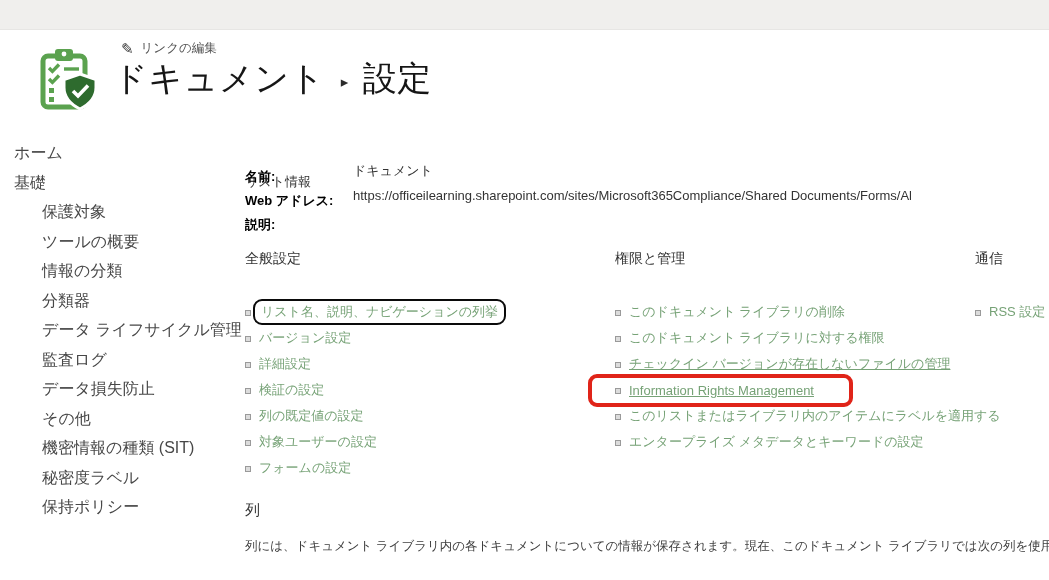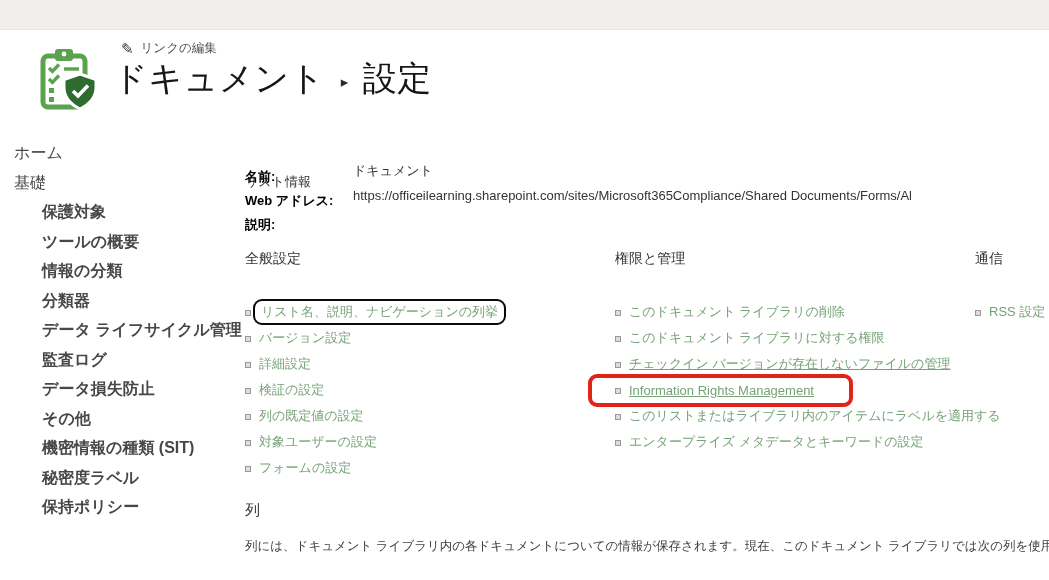--- a/index.html
+++ b/index.html
@@ -29,21 +29,21 @@
     font-size:34px; color:#161616; font-weight:400;
     display:flex; align-items:center; letter-spacing:0.5px;
   }
   .page-title .sep { font-size:15px; color:#2b2b2b; margin:6px 14px 0 16px; }
   
   .sidebar { position:absolute; left:14px; top:139px; width:215px; }
   .nav-item {
     height:29.5px; display:flex; align-items:center;
     font-size:16px; color:#474747; cursor:pointer; white-space:nowrap;
   }
-  .nav-item.indent { padding-left:28px;font-weight:bold; }
+  .nav-item.indent { padding-left:28px; }
   
   .listinfo-title { position:absolute; left:245px; top:134px; font-size:13px; color:#333;margin-top:39px; }
   .listinfo-rows { position:absolute; left:245px; top:159px; }
   .info-row { height:24px; display:flex; align-items:center; font-size:13px; }
   .info-row .lbl { font-weight:bold; color:#000; width:108px; flex:0 0 108px;margin-top:12px; }
   .info-row .val { color:#333; white-space:nowrap; }
   
   .settings { position:absolute; left:245px; top:250px; width:804px; height:245px; }
   .settings-col { position:absolute; top:0; }
   .settings-col h3 { font-size:14px; font-weight:400; color:#333; margin:0 0 31px 0; }

